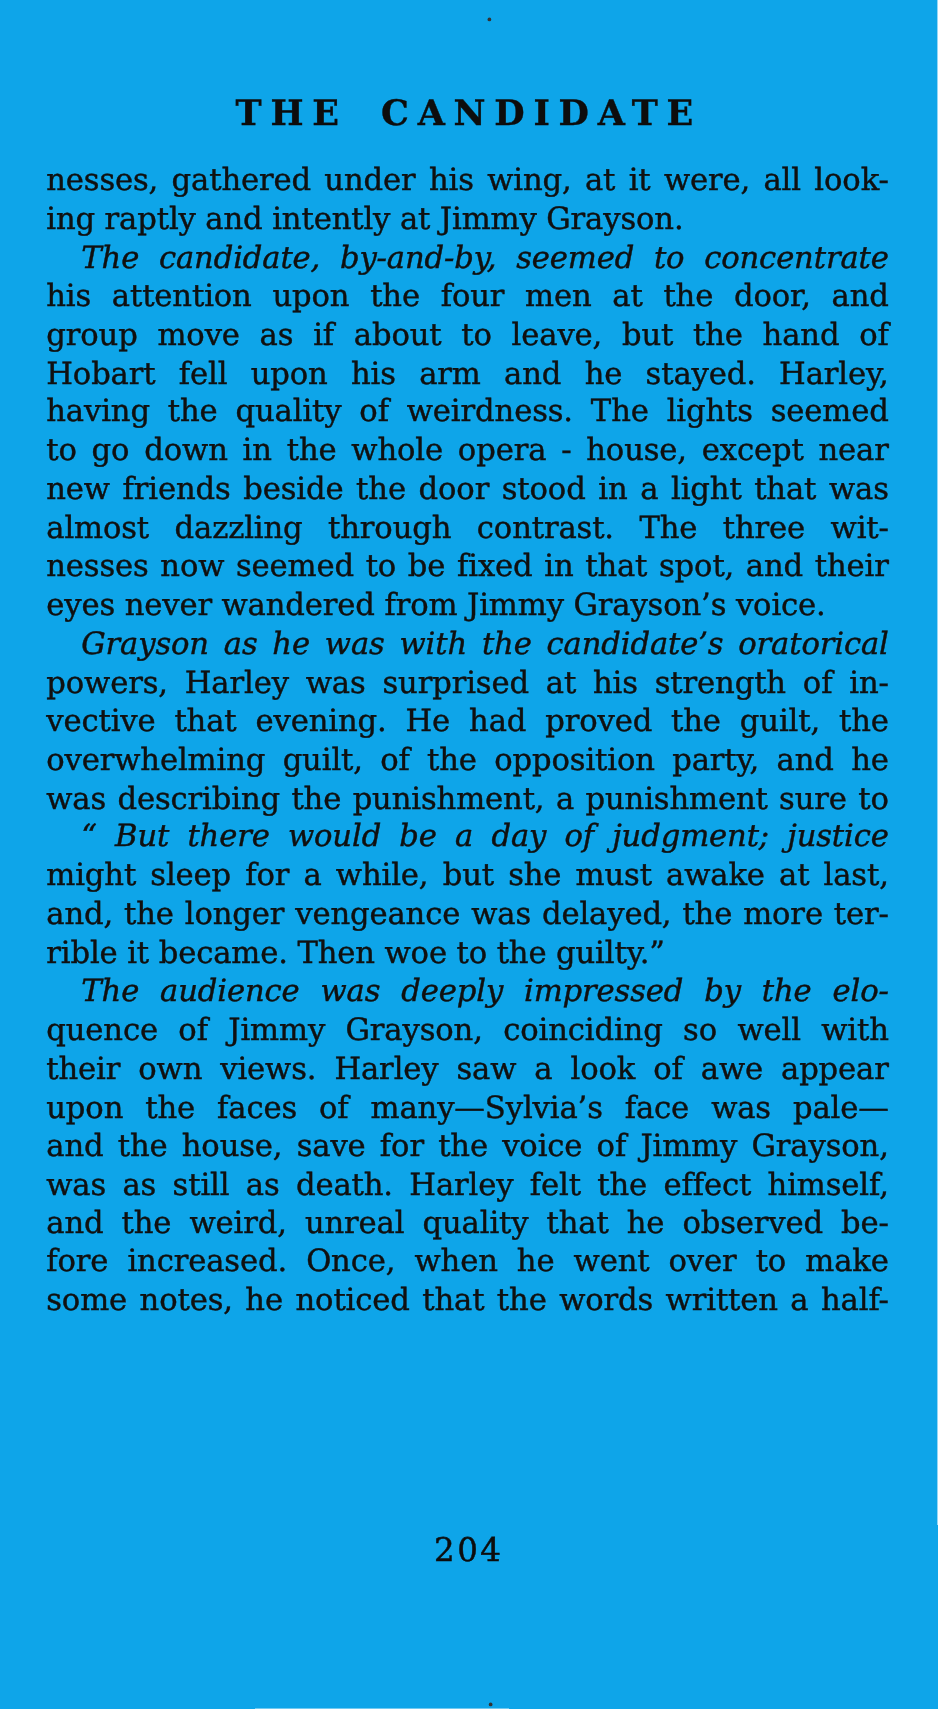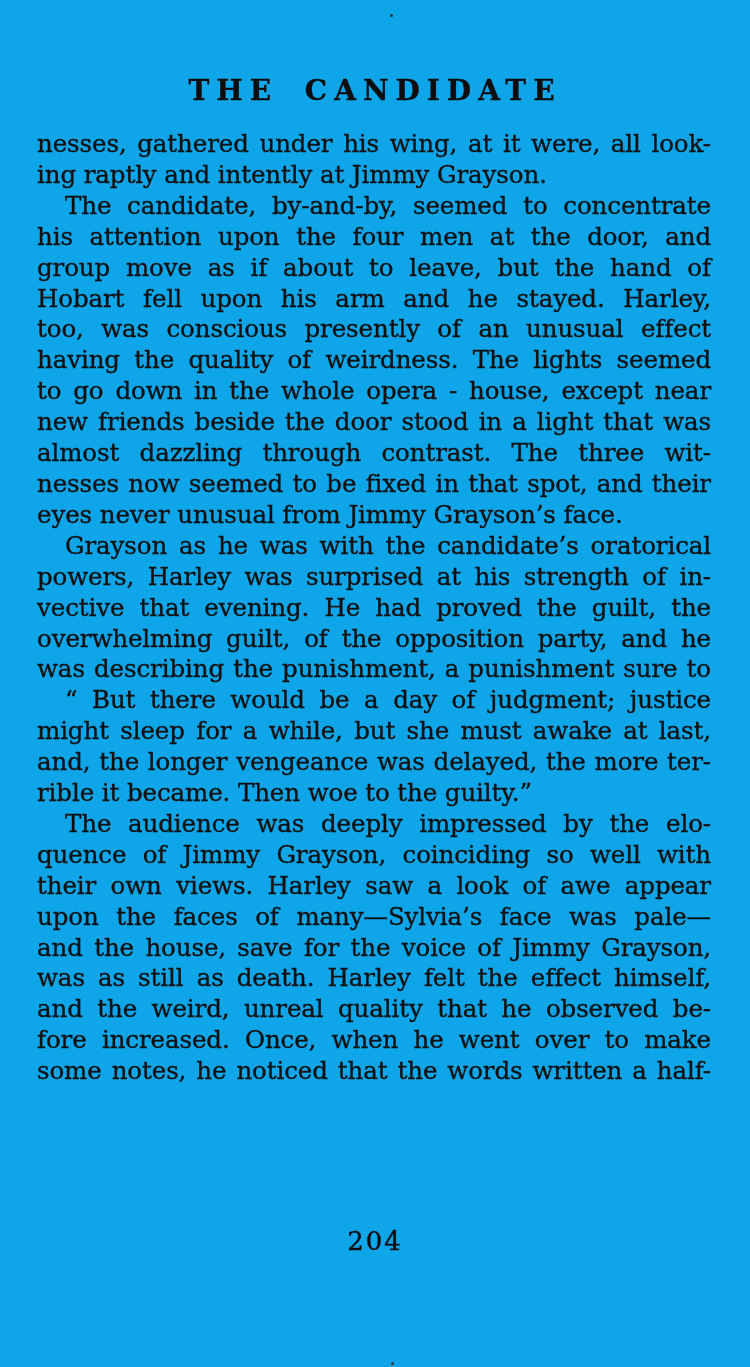--- a/index.html
+++ b/index.html
@@ -44,20 +44,21 @@
   }
   .line {
     text-align: justify;
     text-align-last: justify;
   }
   .line.para-end {
     text-align-last: left;
   }
   .line.indent {
     text-indent: 28px;
+    font-style: italic;
   }
   .page-number {
     position: absolute;
     top: 1226px;
     left: 0;
     width: 100%;
     text-align: center;
     font-size: 26px;
     letter-spacing: 2px;
     color: #0d0d0d;
@@ -79,27 +80,26 @@
 
   <h1 class="running-head">THE CANDIDATE</h1>
 
   <div class="text-block" id="body-lines">
       <div class="line">nesses, gathered under his wing, at it were, all look-</div>
       <div class="line para-end">ing raptly and intently at Jimmy Grayson.</div>
       <div class="line indent">The candidate, by-and-by, seemed to concentrate</div>
       <div class="line">his attention upon the four men at the door, and</div>
       <div class="line">group move as if about to leave, but the hand of</div>
       <div class="line">Hobart fell upon his arm and he stayed.  Harley,</div>
-      <div class="line">too, was conscious presently of an unusual effect</div>
       <div class="line">having the quality of weirdness.  The lights seemed</div>
       <div class="line">to go down in the whole opera - house, except near</div>
       <div class="line">new friends beside the door stood in a light that was</div>
       <div class="line">almost dazzling through contrast.  The three wit-</div>
       <div class="line">nesses now seemed to be fixed in that spot, and their</div>
-      <div class="line para-end">eyes never unusual from Jimmy Grayson’s face.</div>
+      <div class="line para-end">eyes never wandered from Jimmy Grayson’s voice.</div>
       <div class="line indent">Grayson as he was with the candidate’s oratorical</div>
       <div class="line">powers, Harley was surprised at his strength of in-</div>
       <div class="line">vective that evening.  He had proved the guilt, the</div>
       <div class="line">overwhelming guilt, of the opposition party, and he</div>
       <div class="line">was describing the punishment, a punishment sure to</div>
       <div class="line indent">“ But there would be a day of judgment; justice</div>
       <div class="line">might sleep for a while, but she must awake at last,</div>
       <div class="line">and, the longer vengeance was delayed, the more ter-</div>
       <div class="line para-end">rible it became.  Then woe to the guilty.”</div>
       <div class="line indent">The audience was deeply impressed by the elo-</div>

